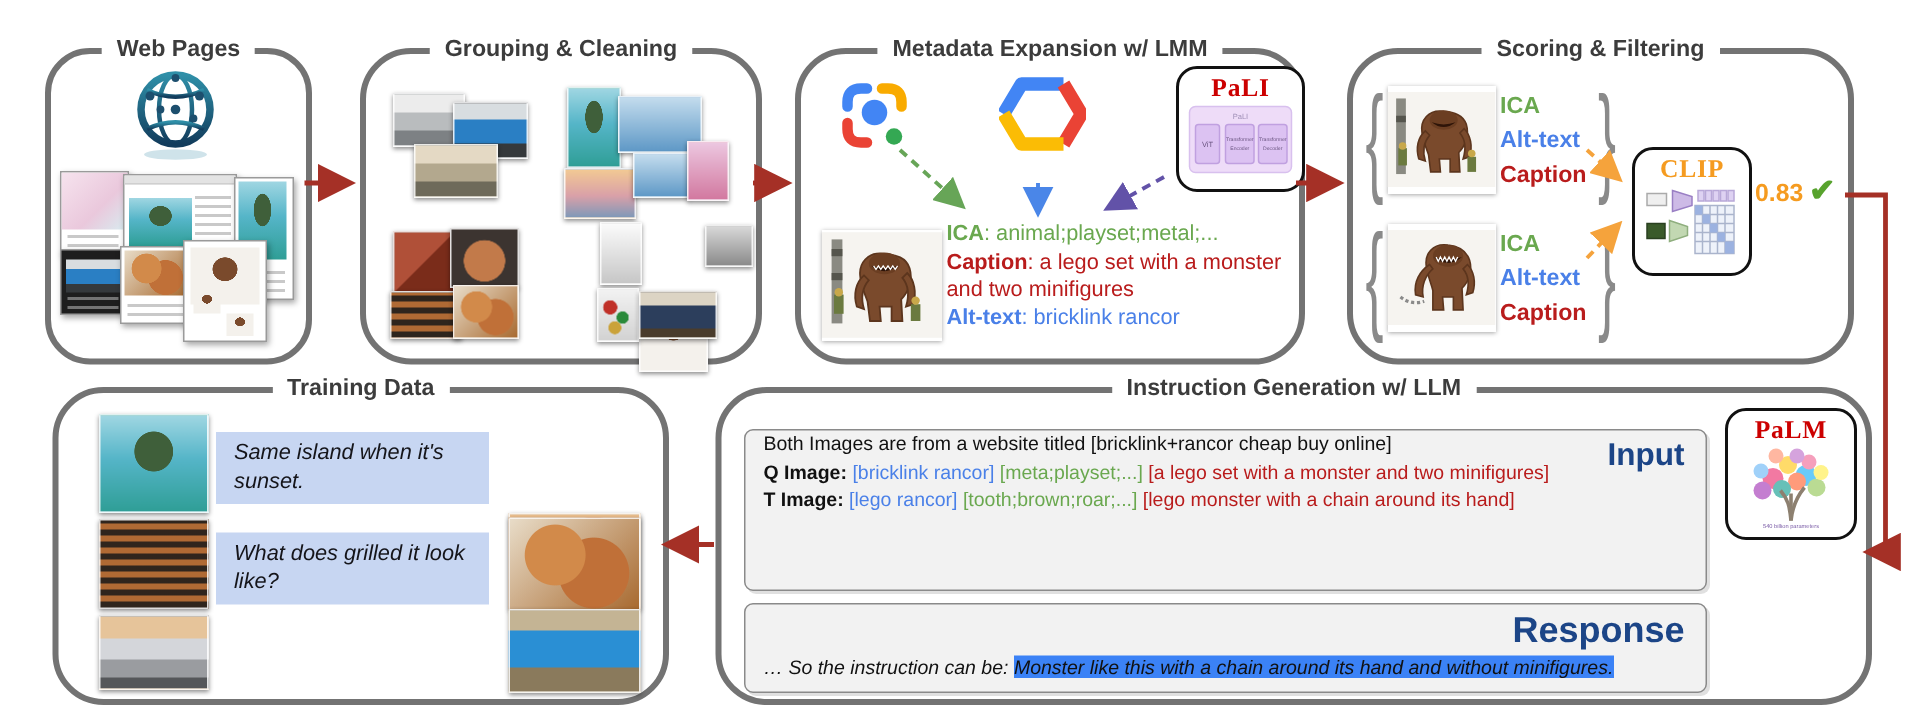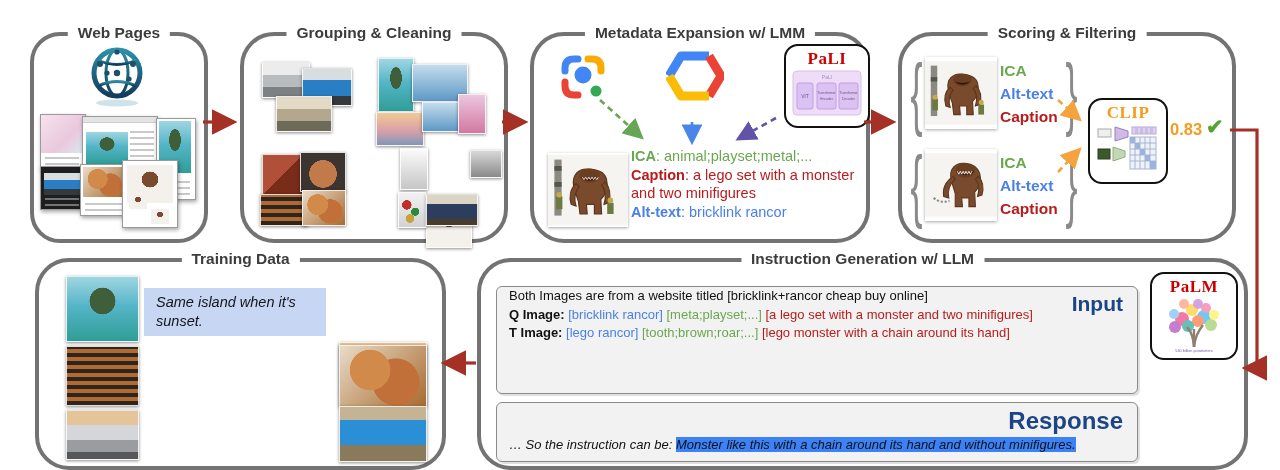--- a/index.html
+++ b/index.html
@@ -302,20 +302,21 @@
     <span class="check" style="left:304px;top:79px;">✔</span>
   </section>
 
   <section class="panel" style="left:35px;top:258px;width:403px;height:204px;">
     <span class="ptitle">Training Data</span>
     <div class="th g-island blob" style="left:27px;top:14px;width:71px;height:64px;"></div>
     <div class="tbox" style="left:105px;top:26px;">Same island when it's sunset.</div>
     <div class="th g-sunset-island blob" style="left:300px;top:14px;width:86px;height:62px;"></div>
 
     <div class="th g-grill" style="left:27px;top:84px;width:71px;height:58px;"></div>
+    <div class="tbox" style="left:105px;top:93px;">What does grilled it look like?</div>
     <div class="th g-chicken" style="left:300px;top:83px;width:86px;height:60px;"></div>
 
     <div class="th g-truck-silver" style="left:27px;top:148px;width:71px;height:48px;"></div>
     <div class="th g-truck-blue" style="left:300px;top:144px;width:86px;height:54px;"></div>
   </section>
 
   <section class="panel" style="left:477px;top:258px;width:763px;height:204px;">
     <span class="ptitle">Instruction Generation w/ LLM</span>
 
     <div class="iobox" style="left:15px;top:24px;width:640px;height:106px;">

